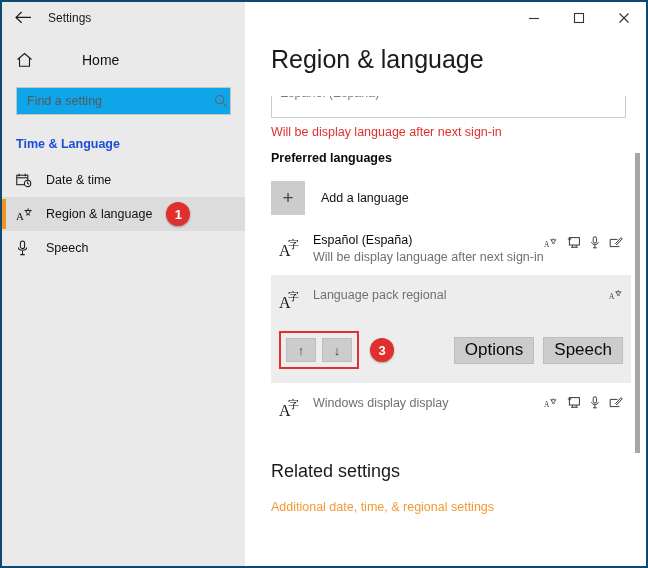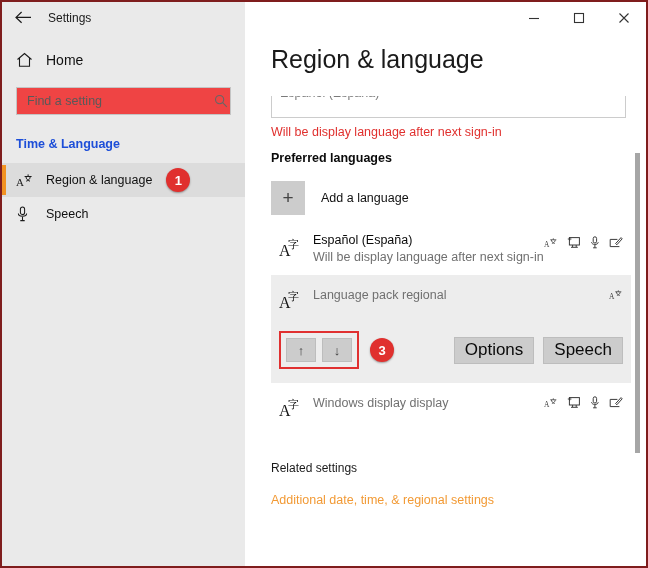--- a/index.html
+++ b/index.html
@@ -9,21 +9,21 @@
     height: 568px;
     overflow: hidden;
     background: #ffffff;
     font-family: "Liberation Sans", sans-serif;
   }
 
   #window {
     position: relative;
     width: 648px;
     height: 568px;
-    border: 2px solid #7f1d1d;
+    border: 2px solid #0c4a6e;
     background: #ffffff;
     overflow: hidden;
   }
 
   
   #titlebar {
     position: absolute;
     top: 0; left: 0;
     width: 644px;
     height: 31px;
@@ -76,28 +76,29 @@
     background: #eaeaea;
     padding-top: 12px;
   }
 
   .home-row {
     display: flex;
     align-items: center;
     height: 30px;
     padding-left: 14px;
     margin-bottom: 12px;
+    gap: 36px;
   }
   .home-row .ico { width: 26px; display: flex; align-items: center; color: #1a1a1a; }
   .home-label { font-size: 14px; color: #101010; margin-left: 4px; }
 
   .search-wrap {
     margin: 0 14px 22px 14px;
     height: 28px;
-    background: #ef4444;
+    background: #0ea5e9;
     border: 1px solid #c4c4c4;
     display: flex;
     align-items: center;
     padding: 0 2px 0 10px;
   }
   .search-wrap input {
     flex: 1;
     border: none;
     outline: none;
     font-family: "Liberation Sans", sans-serif;
@@ -299,21 +300,21 @@
     border: 1px solid #bdbdbd;
     font-family: "Liberation Sans", sans-serif;
     font-size: 17px;
     color: #0a0a0a;
     display: flex; align-items: center; justify-content: center;
     margin-left: 9px;
     padding: 0 10px;
   }
 
   .related-head {
-    font-size: 12px;
+    font-size: 18px;
     color: #1a1a1a;
     margin-top: 28px;
   }
   .rel-link {
     display: block;
     font-size: 12.5px;
     color: #f29a35;
     margin-top: 18px;
     text-decoration: none;
   }
@@ -385,20 +386,32 @@
       <span class="search-ico">
         <svg width="14" height="14" viewBox="0 0 14 14">
           <circle cx="5.6" cy="5.6" r="4.1" fill="none" stroke="#666" stroke-width="1.1"></circle>
           <path d="M8.7 8.7 L12.8 12.8" stroke="#666" stroke-width="1.1"></path>
         </svg>
       </span>
     </div>
 
     <div class="group-title">Time &amp; Language</div>
 
+    <div class="nav-item">
+      <span class="nav-ico">
+        <svg width="16" height="15" viewBox="0 0 16 15">
+          <rect x="0.8" y="2.2" width="11" height="9.5" fill="none" stroke="#1a1a1a" stroke-width="1.05"></rect>
+          <path d="M0.8 4.8 L11.8 4.8" stroke="#1a1a1a" stroke-width="1.05"></path>
+          <path d="M3.2 0.8 L3.2 3.2 M9.2 0.8 L9.2 3.2" stroke="#1a1a1a" stroke-width="1.05"></path>
+          <circle cx="11.6" cy="10.4" r="3.2" fill="#eaeaea" stroke="#1a1a1a" stroke-width="1.05"></circle>
+          <path d="M11.6 8.6 L11.6 10.4 L13 11.2" stroke="#1a1a1a" stroke-width="1.05" fill="none"></path>
+        </svg>
+      </span>
+      <span class="nav-label">Date &amp; time</span>
+    </div>
 
     <div class="nav-item selected">
       <span class="nav-ico">
         <svg width="17" height="15" viewBox="0 0 17 15">
           <text x="0" y="13" font-family="Liberation Serif, serif" font-size="11" fill="#1a1a1a">A</text>
           <path d="M8.6 3.5 L15.6 3.5 M12.1 1.4 L12.1 3.5 M10 3.5 C10 6 11.5 7.4 14 8.2 M14.2 3.8 C14 6 12.6 7.4 10.2 8.2" stroke="#1a1a1a" stroke-width="1" fill="none"></path>
         </svg>
       </span>
       <span class="nav-label">Region &amp; language</span>
       <span class="badge" style="margin-left:14px;">1</span>

